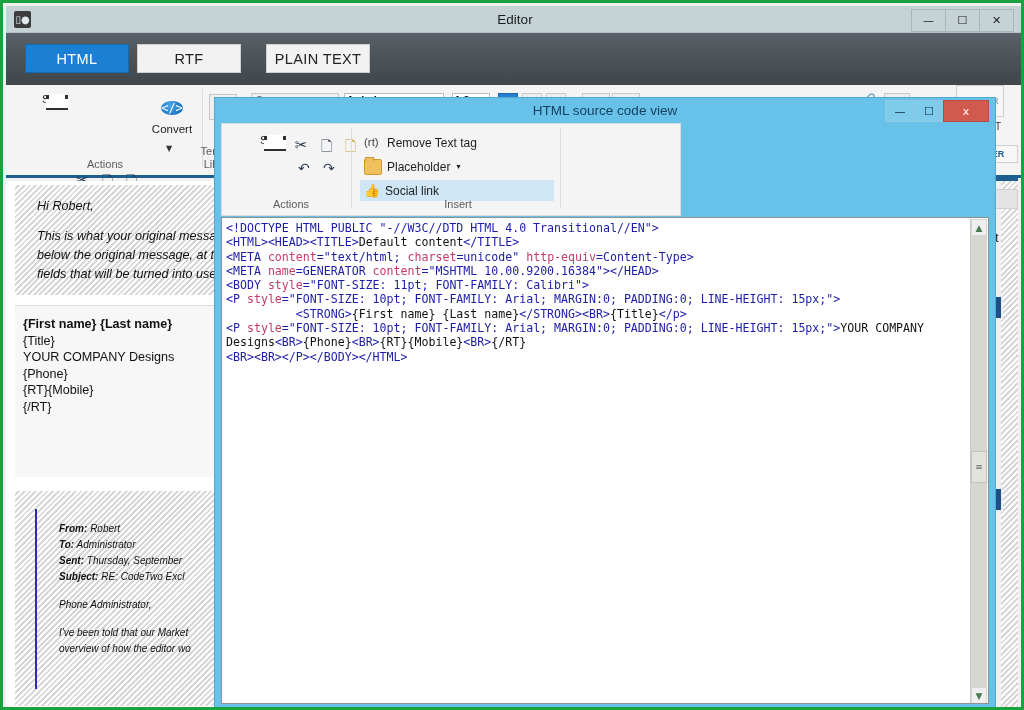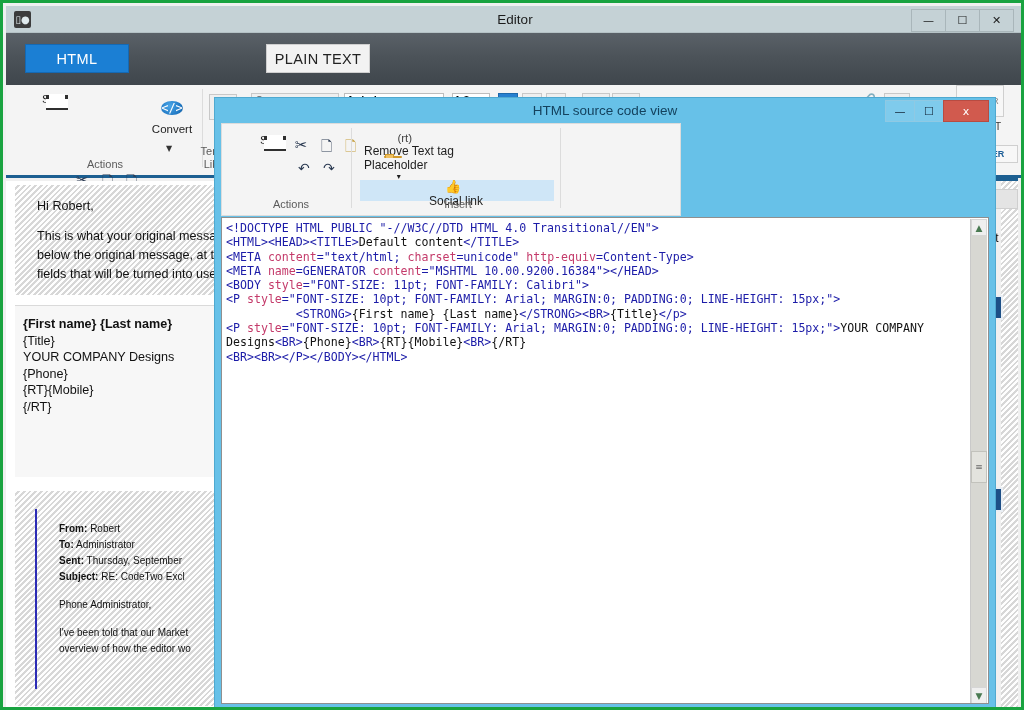--- a/index.html
+++ b/index.html
@@ -141,20 +141,21 @@
   #preview-pane {
     position: absolute; left: 3px; top: 178px;
     width: 209px; height: 529px;
     background: #ffffff;
     overflow: hidden;
   }
   .hatch {
     background-color: #ececec;
     background-image: repeating-linear-gradient(
       135deg, rgba(255,255,255,.95) 0 2px, rgba(214,214,214,.95) 2px 4px);
+    font-style: italic;
   }
   #preview-card-1 {
     position: absolute; left: 9px; top: 4px;
     width: 340px; height: 110px;
     padding: 12px 0 0 22px;
     box-sizing: border-box;
     font-size: 12.6px; color: #111; line-height: 19px;
   }
   #preview-card-1 .p-space { height: 11px; }
   #sig-block {
@@ -249,21 +250,21 @@
     background: #dcdcdc;
   }
   #src-rib-sep2 {
     position: absolute; left: 338px; top: 4px; width: 1px; height: 80px;
     background: #dcdcdc;
   }
   .ins-item {
     position: absolute; left: 138px; height: 21px;
     display: flex; align-items: center;
     font-size: 12px; color: #1e1e1e;
-    padding: 0 6px 0 4px; box-sizing: border-box; flex-direction: column;
+    padding: 0 6px 0 4px; box-sizing: border-box;
   }
   .ins-item.hl { background: #cfe6f7; width: 194px; }
   .ins-ico {
     width: 16px; height: 14px; margin-right: 5px;
     display: inline-block;
   }
   .ico-rt {
     font-size: 11.5px; color: #444; width: 18px;
     font-family: "Liberation Sans", sans-serif;
   }
@@ -351,20 +352,21 @@
     <div id="main-app-icon">▯●</div>
     <div class="winbtns" id="main-winbtns">
       <div class="winbtn">—</div>
       <div class="winbtn">☐</div>
       <div class="winbtn">✕</div>
     </div>
   </div>
 
   <div id="mode-strip">
     <div class="mode-tab" id="mode-html">HTML</div>
+    <div class="mode-tab" id="mode-rtf">RTF</div>
     <div class="mode-tab" id="mode-plain">PLAIN TEXT</div>
   </div>
 
   <div id="ribbon">
     <div id="ribbon-inner">
 
       <div class="big-btn" style="left:20px; top:8px; width:58px;">
         <span class="floppy"></span>
         <span>Save</span>
       </div>

